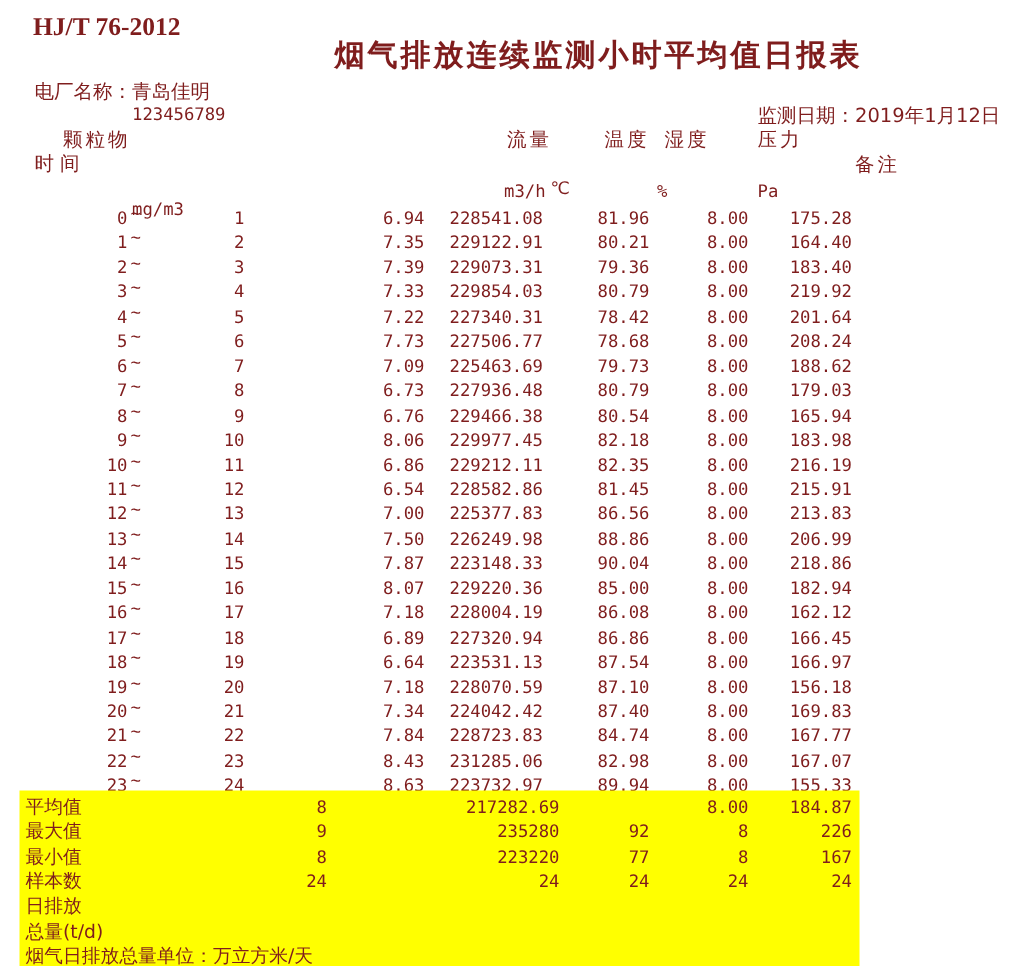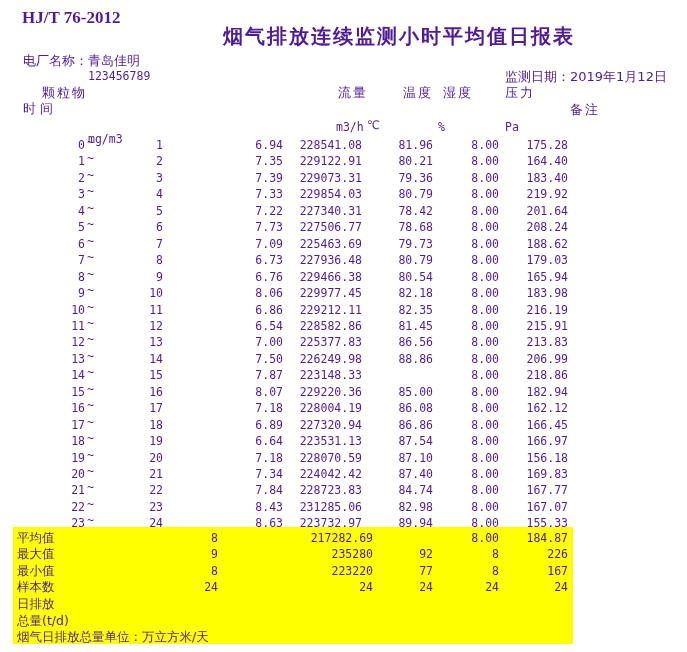--- a/index.html
+++ b/index.html
@@ -1,16 +1,16 @@
 <!DOCTYPE html>
 <html><head>
 <meta charset="utf-8">
 <style>
   html,body{margin:0;padding:0;background:#ffffff;}
-  .sheet{position:relative;width:687px;height:652px;background:#ffffff;color:#4c1d95;
+  .sheet{position:relative;width:687px;height:652px;background:#ffffff;color:#7f1d1d;
          font-family:"DejaVu Sans",sans-serif;overflow:hidden;}
   .abs{position:absolute;white-space:pre;}
   .num{font-family:"DejaVu Sans Mono",monospace;font-size:11.5px;}
   .hjt{left:22px;top:8px;font-family:"Liberation Serif",serif;font-weight:bold;font-size:17px;}
   .title{left:223px;top:23px;font-weight:bold;font-size:20px;letter-spacing:2px;}
   .plant{left:23px;top:52px;font-size:13px;}
   .tick{left:24px;top:62px;font-size:12px;font-family:"DejaVu Sans Mono",monospace;}
   .pid{left:88px;top:69px;}
   .mdate{left:505px;top:68px;font-size:13px;}
   .hdr{font-size:13px;letter-spacing:2px;}
@@ -215,20 +215,21 @@
         <span class="c4">88.86</span>
         <span class="c5">8.00</span>
         <span class="c6">206.99</span>
       </div>
       <div class="row" style="top: 230.3px;">
         <span class="c0">14</span>
         <span class="ct">~</span>
         <span class="c1">15</span>
         <span class="c2">7.87</span>
         <span class="c3">223148.33</span>
+        <span class="c4">90.04</span>
         <span class="c5">8.00</span>
         <span class="c6">218.86</span>
       </div>
       <div class="row" style="top: 246.75px;">
         <span class="c0">15</span>
         <span class="ct">~</span>
         <span class="c1">16</span>
         <span class="c2">8.07</span>
         <span class="c3">229220.36</span>
         <span class="c4">85.00</span>

